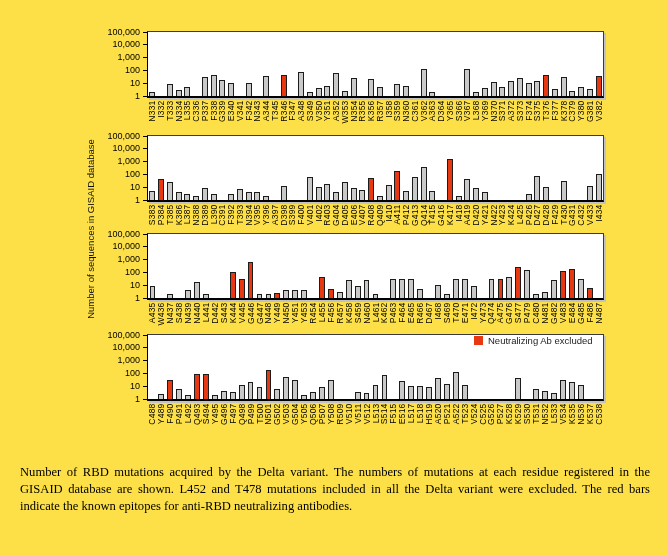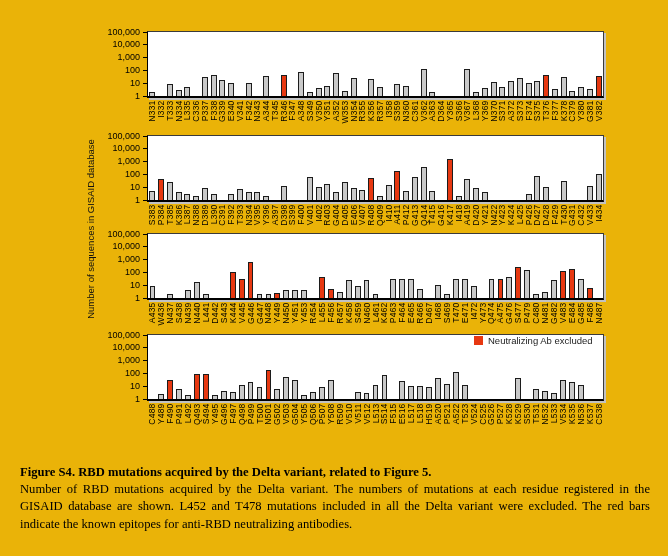--- a/index.html
+++ b/index.html
@@ -1,16 +1,16 @@
 <!DOCTYPE html>
 <html><head>
 <meta charset="utf-8">
 <style>
   html,body{margin:0;padding:0;background:#fff;}
-  .page{position:relative;width:668px;height:556px;background:#eab308;overflow:hidden;
+  .page{position:relative;width:668px;height:556px;background:#fde047;overflow:hidden;
         font-family:"Liberation Sans",sans-serif;color:#000;}
   .y-axis-title{position:absolute;left:90px;top:229px;transform:translate(-50%,-50%) rotate(-90deg);
         white-space:nowrap;font-size:9.5px;color:#111;}
   .panel{position:absolute;left:147px;width:455px;height:64px;
         border:1px solid #3a3a3a;border-left:1.5px solid #000;border-bottom:2px solid #000;
         box-shadow:2px 2px 0 #c2c2c2;background:#fff;}
   .panel-1{top:31px;} .panel-2{top:135px;} .panel-3{top:233px;} .panel-4{top:334px;}
   .ytick{position:absolute;left:-58px;width:50px;text-align:right;font-size:9px;line-height:11px;color:#000;}
   .ytickmark{position:absolute;left:-5px;width:4px;height:1px;background:#000;}
   .bar{position:absolute;box-sizing:border-box;border:1px solid #1c1c1c;border-bottom:none;}
@@ -455,17 +455,16 @@
       <span class="xtick" style="left: 405.618px; top: 63.5px;">K537</span>
       <span class="xtick" style="left: 414.539px; top: 63.5px;">C538</span>
     </div>
 
   <div class="legend">
     <span class="legend-swatch" style="background: rgb(231, 56, 17);"></span>
     <span class="legend-label">Neutralizing Ab excluded</span>
   </div>
 
   <div class="caption">
-    <div class="caption-title">Figure S4. RBD mutations acquired by the Delta variant, related to Figure 5.</div>
     <div class="caption-body">Number of RBD mutations acquired by the Delta variant. The numbers of mutations at each residue registered in the GISAID database are shown. L452 and T478 mutations included in all the Delta variant were excluded. The red bars indicate the known epitopes for anti-RBD neutralizing antibodies.</div>
   </div>
 
 </div>
 
 </body></html>

